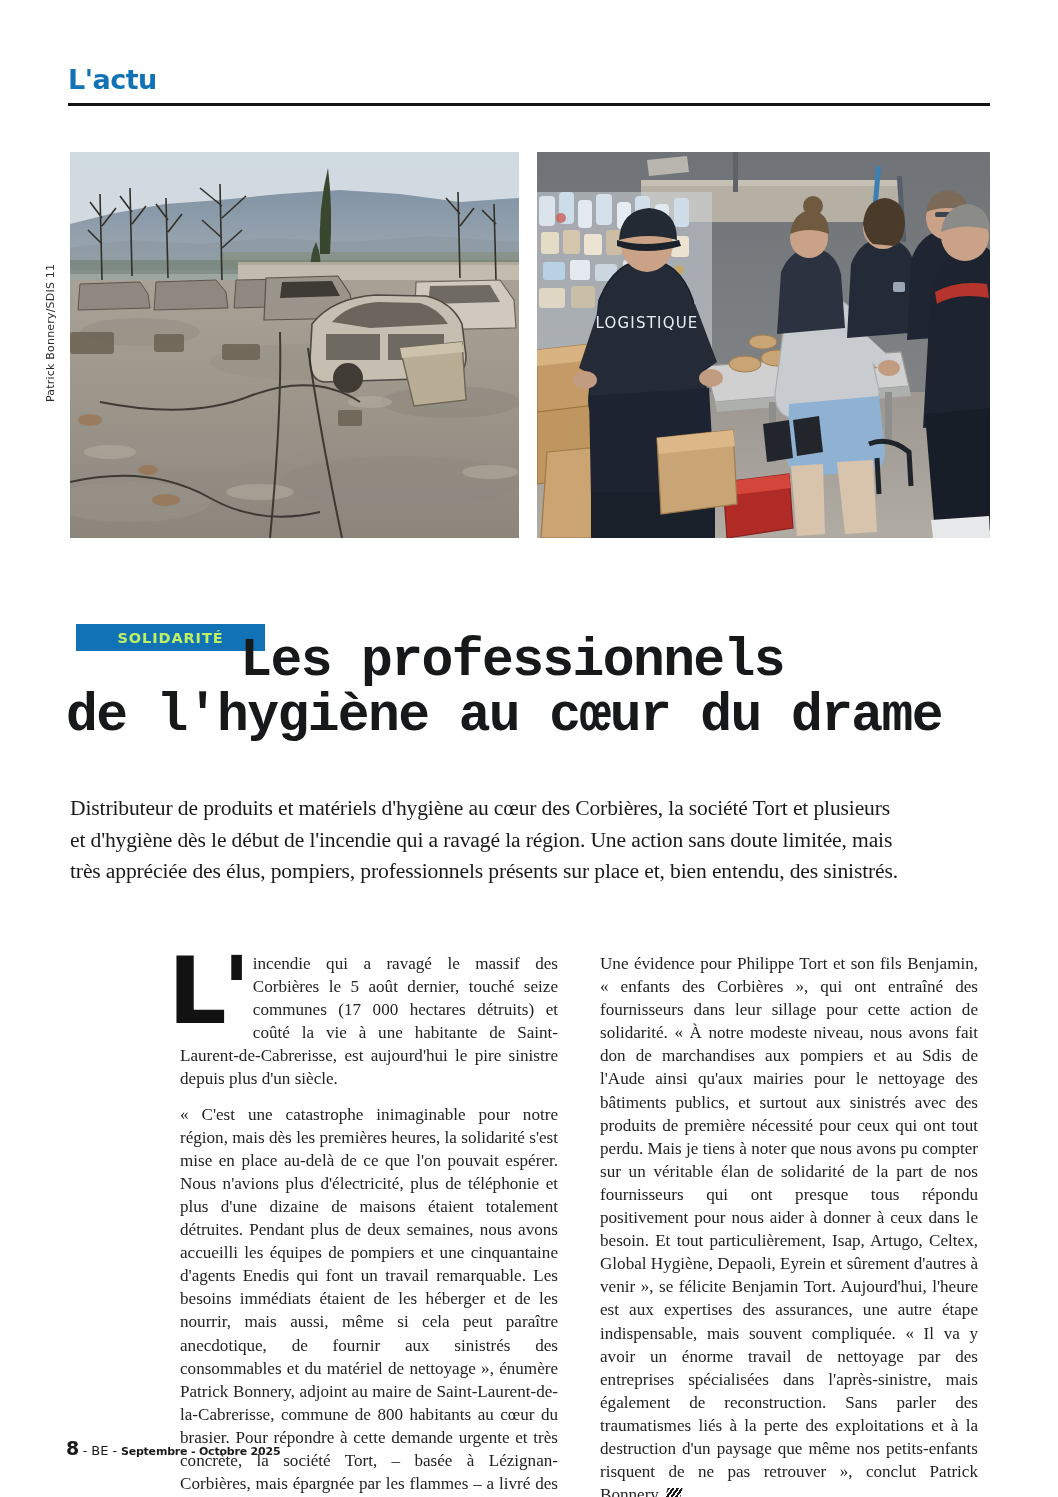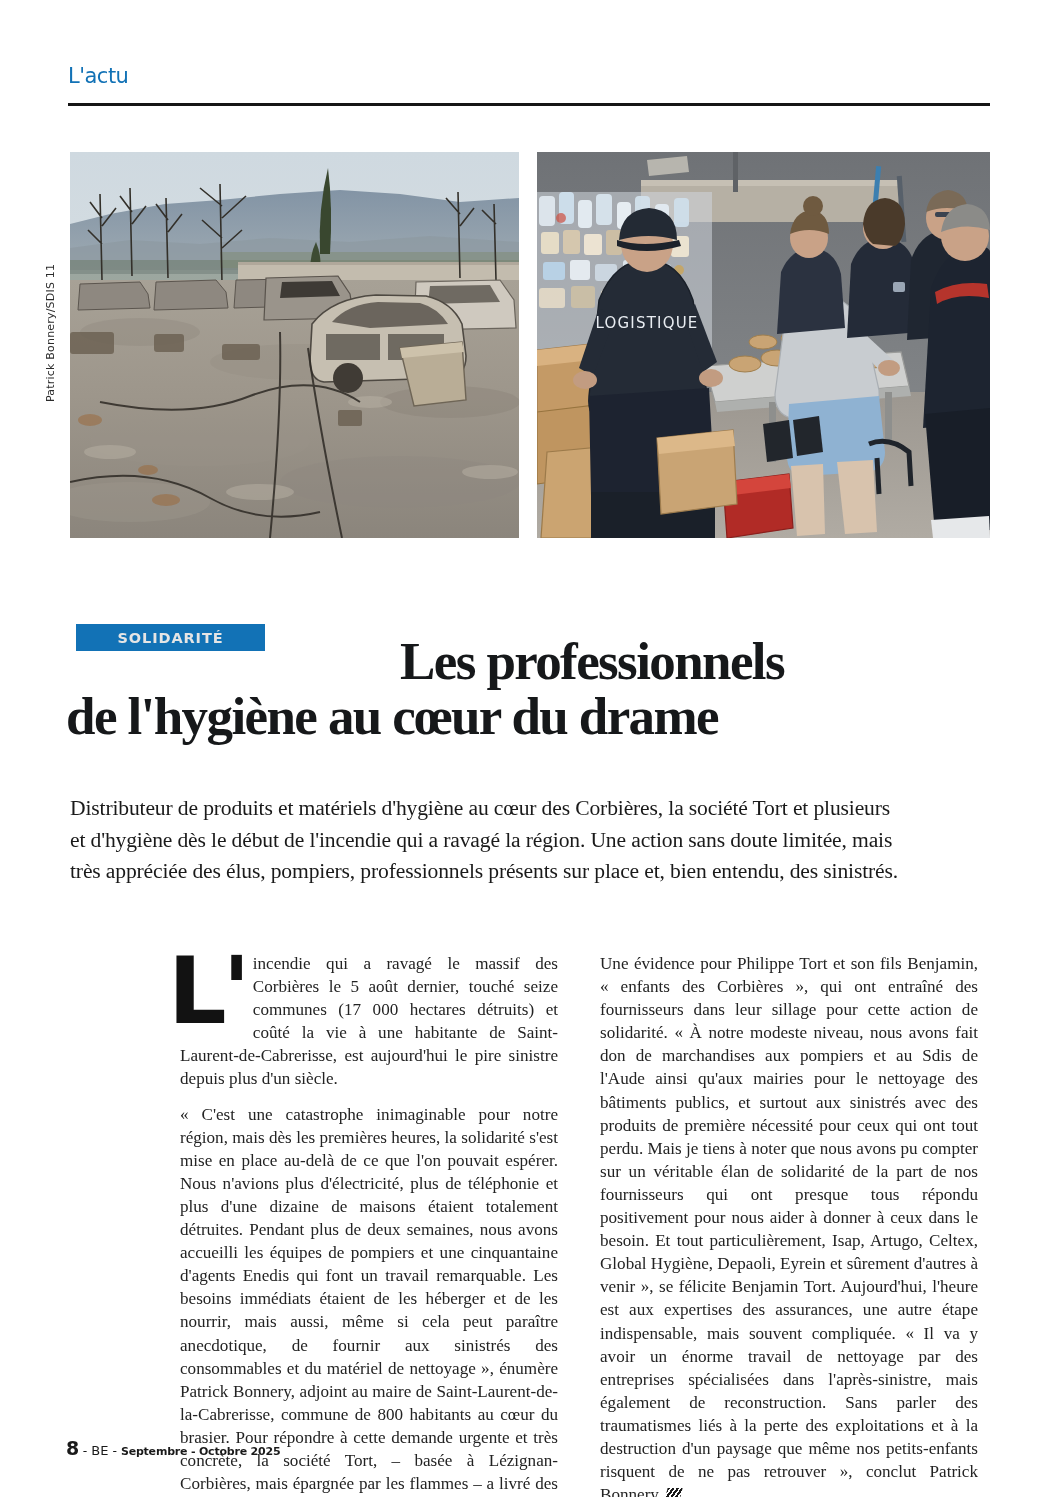--- a/index.html
+++ b/index.html
@@ -22,22 +22,22 @@
     inset: 0;
     background: #ffffff;
   }
 
   
   .rubric {
     position: absolute;
     left: 68px;
     top: 64px;
     font-family: "DejaVu Sans", sans-serif;
-    font-weight: normal;
-    font-size: 21px;
+    font-weight: bold;
+    font-size: 27px;
     letter-spacing: -0.5px;
     color: #1272B6;
   }
   .head-rule {
     position: absolute;
     left: 68px;
     top: 103px;
     width: 922px;
     height: 3px;
     background: #151515;
@@ -70,36 +70,36 @@
   }
 
   
   .kicker {
     position: absolute;
     left: 76px;
     top: 624px;
     width: 189px;
     height: 27px;
     background: #1272B6;
-    color: #e5e5e5;
+    color: #bef264;
     font-family: "DejaVu Sans", sans-serif;
     font-weight: bold;
     font-size: 14.5px;
     letter-spacing: 0.9px;
     display: flex;
     align-items: center;
     justify-content: center;
     box-sizing: border-box;
   }
   .headline {
     position: absolute;
     left: 66px;
     top: 598px;
     width: 930px;
-    font-family: Liberation Serif, serif;
+    font-family: Liberation Mono, monospace;
     font-weight: bold;
     font-size: 53px;
     line-height: 55px;
     letter-spacing: -1.6px;
     color: #16181a;
   }
   .headline .l1 { display: block; text-align: right; padding-right: 212px; }
   .headline .l2 { display: block; }
   .headline .l3 { display: block; }
 

